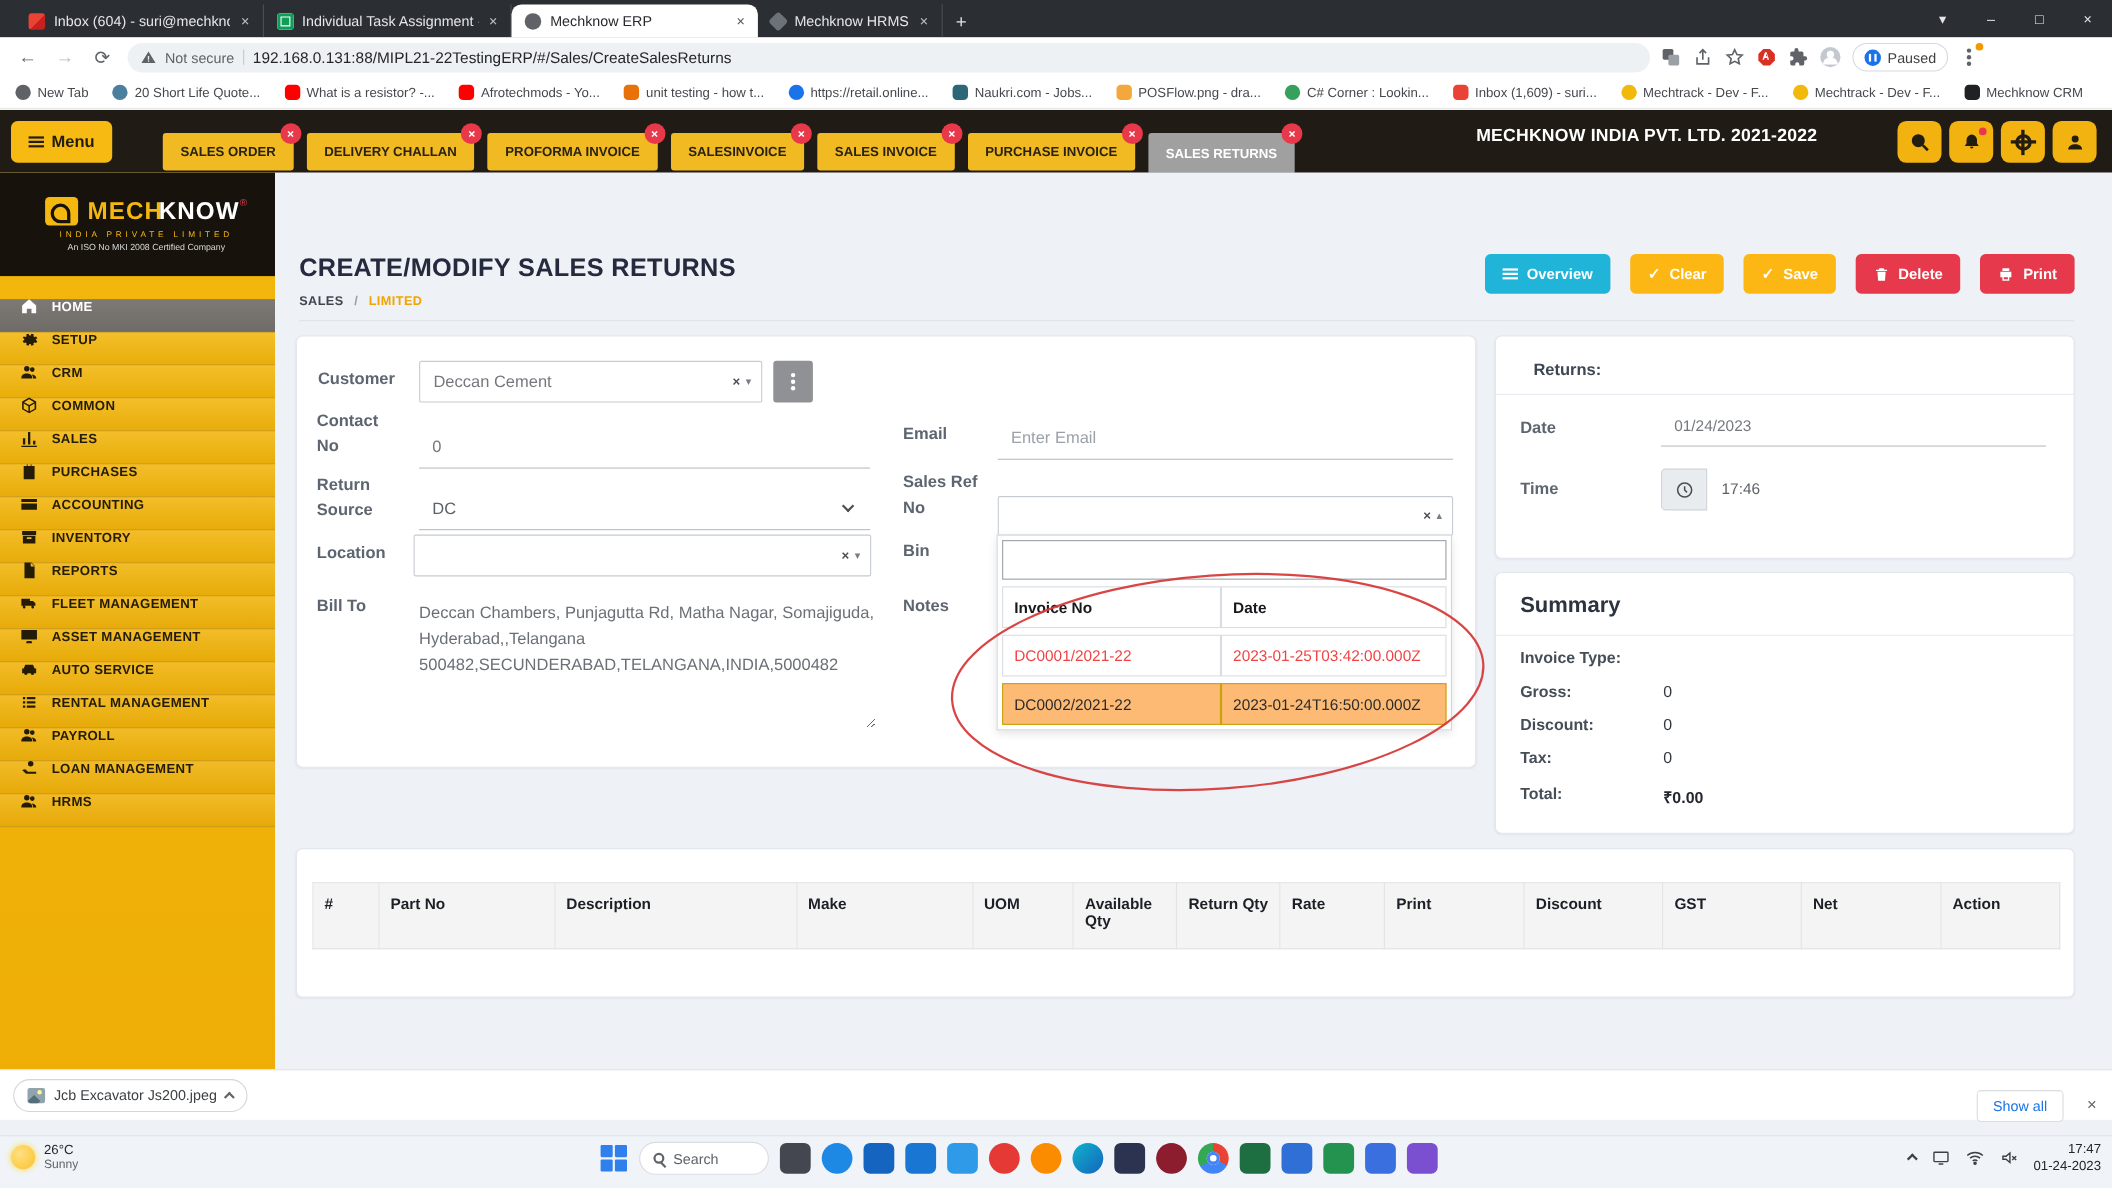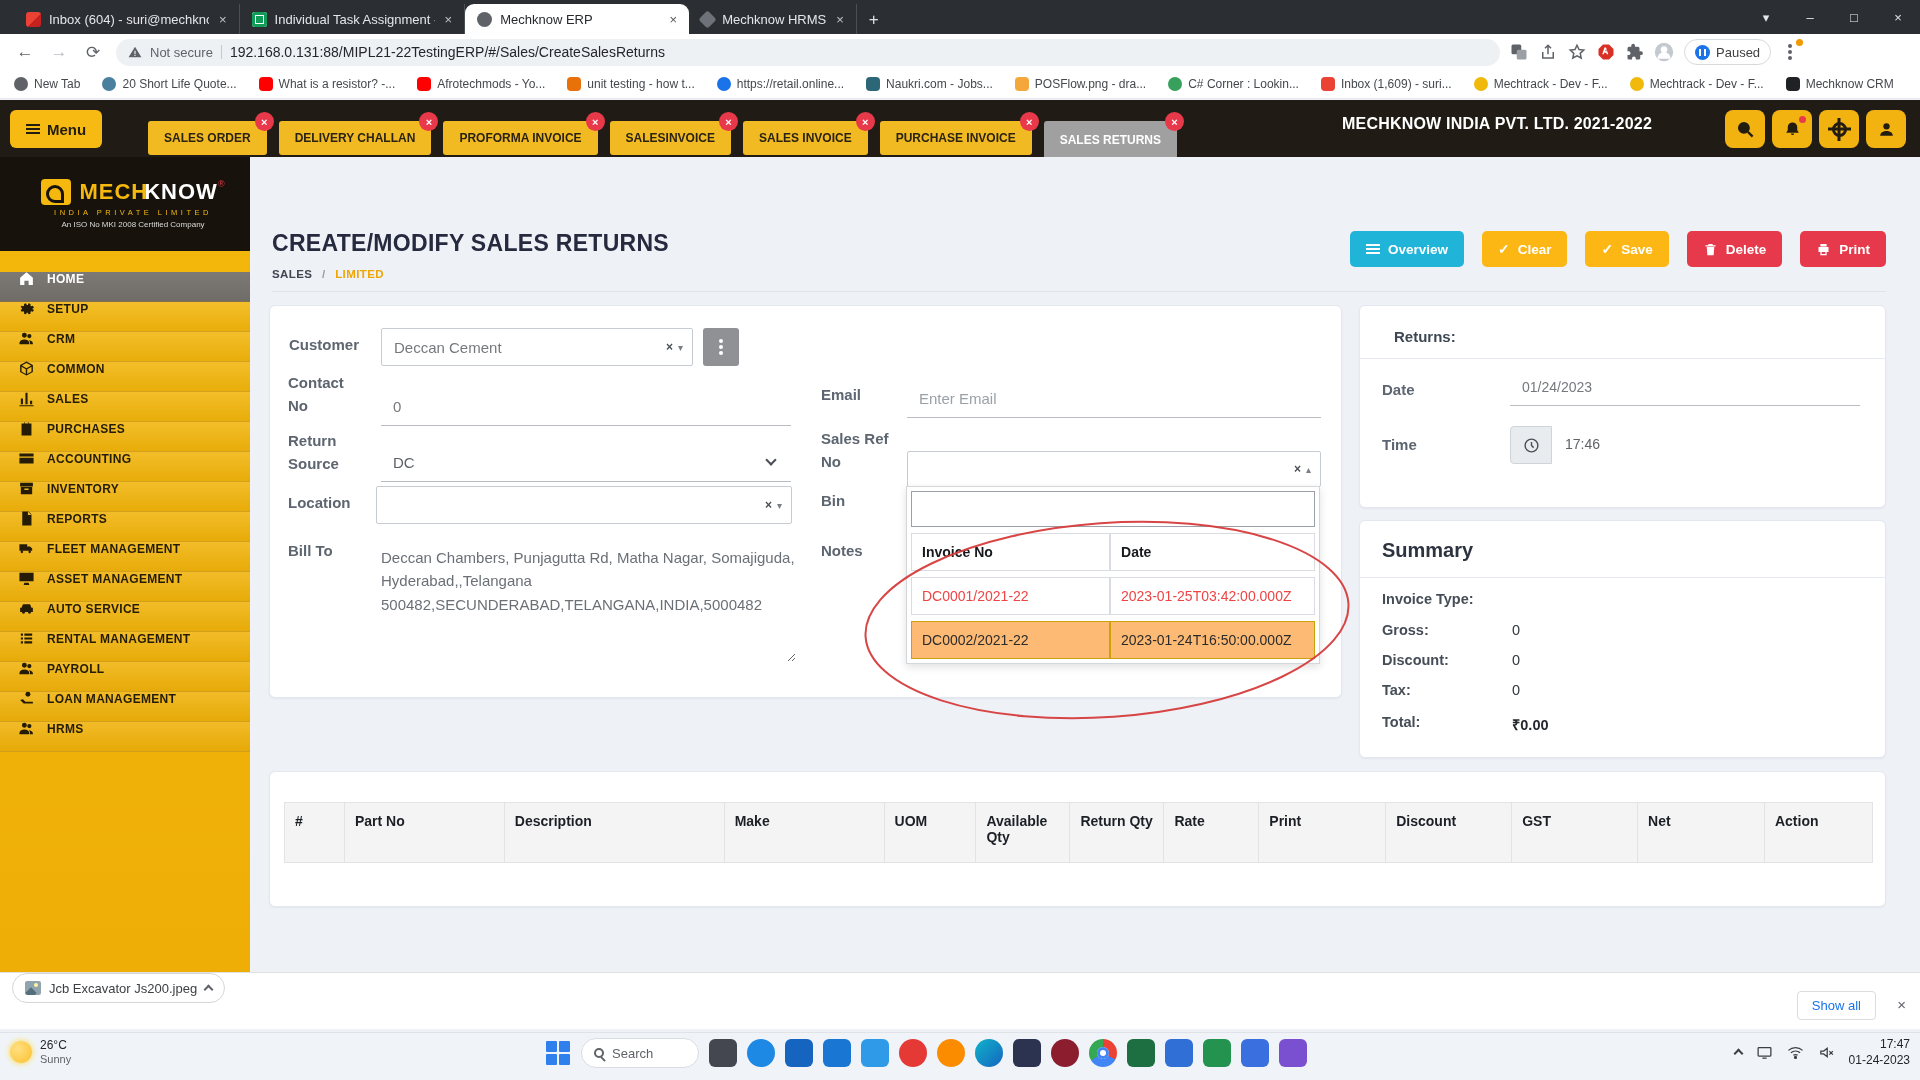--- a/index.html
+++ b/index.html
@@ -140,21 +140,21 @@
 
   
   #tablecard { left:269px; top:771px; width:1617px; height:136px; }
   #itable { position:absolute; left:14px; top:30px; width:1589px; border-collapse:collapse; }
   #itable th { background:#f4f4f4; border:1px solid #e3e3e3; font-size:14px; font-weight:bold; color:#1c2026; text-align:left; padding:10px 10px; vertical-align:top; height:60px; }
 
   
   #annot { position:absolute; left:0; top:0; width:1920px; height:1080px; pointer-events:none; z-index:9; }
 
   
-  #dlbar { left:0; top:972px; width:1920px; height:57px; background:#ffffff; border-top:1px solid #e0e0e0; display:flex; }
+  #dlbar { left:0; top:972px; width:1920px; height:46px; background:#ffffff; border-top:1px solid #e0e0e0; display:flex; align-items:center; }
   #dlchip { margin-left:12px; height:30px; border:1px solid #d6d6d6; border-radius:16px; display:flex; align-items:center; gap:8px; padding:0 12px; cursor:pointer; }
   .imgic { width:16px; height:14px; background:#90a4ae; border-radius:2px; position:relative; overflow:hidden; }
   .imgic::before { content:""; position:absolute; left:2px; bottom:-2px; width:8px; height:8px; background:#546e7a; transform:rotate(45deg); }
   .imgic::after { content:""; position:absolute; right:3px; top:2px; width:4px; height:4px; border-radius:50%; background:#fff59d; }
   #dlchip .fn { font-size:13px; color:#3c4043; }
   .chevup { width:7px; height:7px; border-left:2px solid #5f6368; border-top:2px solid #5f6368; transform:rotate(45deg); margin-top:3px; }
   #showall { position:absolute; right:44px; top:991px; height:29px; border:1px solid #dadce0; border-radius:4px; background:#fff; color:#1a73e8; font-size:13px; padding:0 14px; cursor:pointer; font-family:"Liberation Sans",sans-serif; }
   #dlclose { position:absolute; right:14px; top:996px; font-size:15px; color:#5f6368; cursor:pointer; }
 
   

